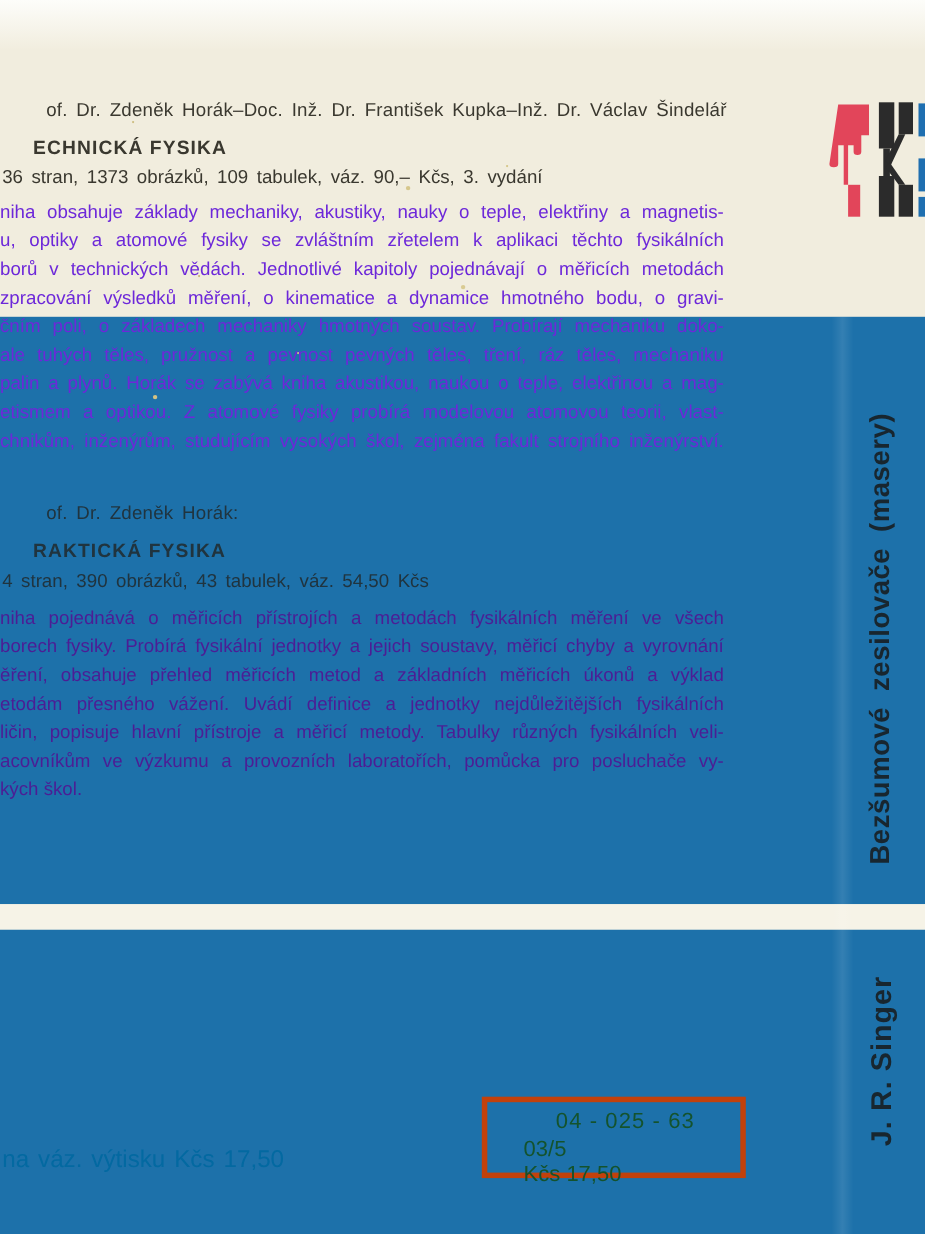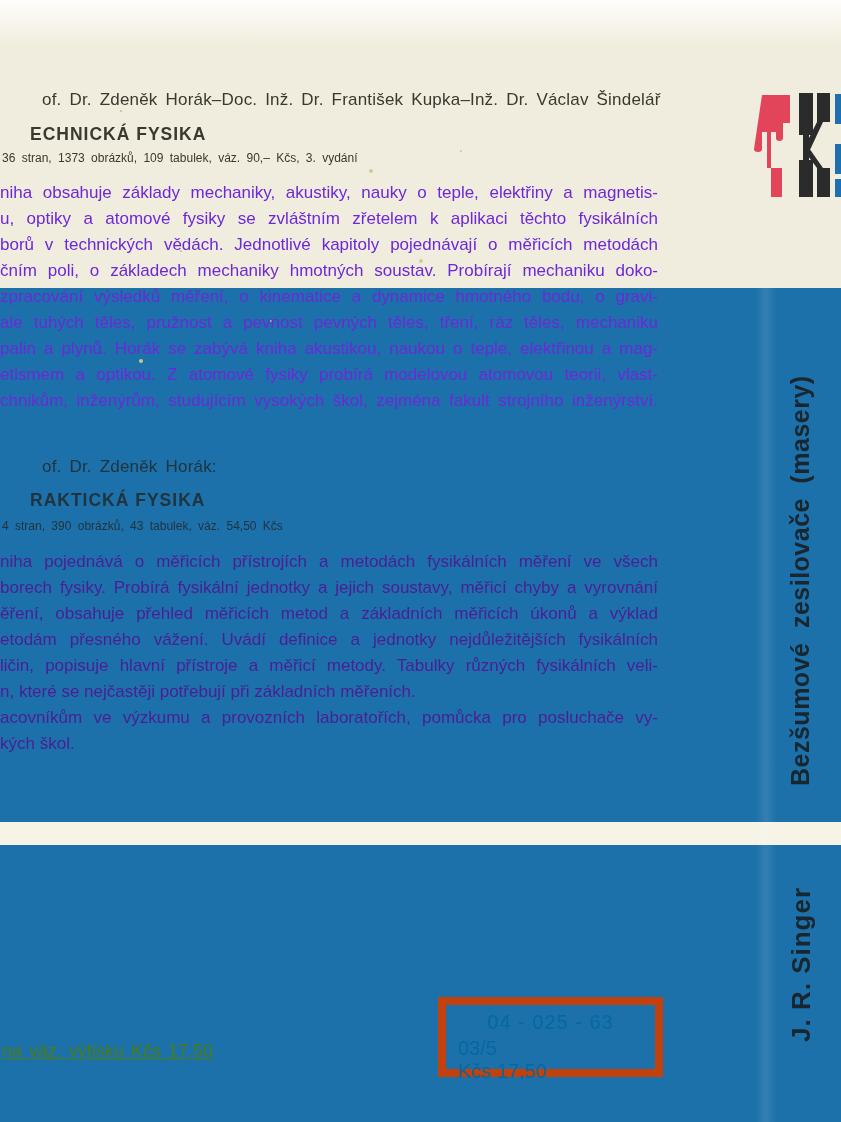--- a/index.html
+++ b/index.html
@@ -24,43 +24,43 @@
   }
   .specks{position:absolute;left:120px;top:110px;width:2px;height:2px;background:#cdbd7f;border-radius:50%;
     box-shadow:250px 60px 0 1px #d6c78c, 60px 140px 0 0 #cbb97a, 300px 150px 0 1px #d9cb92,
                150px 210px 0 0 #cfc083, 340px 40px 0 0 #d4c586, 20px 250px 0 1px #d2c284;}
   
   .txt{position:absolute;color:#3a382f;}
   .authors{left:2px;font-size:17px;letter-spacing:.2px;word-spacing:3px;margin-left:40px;}
   .authors1{top:90px;}
   .btitle{left:2px;font-size:17.5px;font-weight:bold;letter-spacing:1px;margin-left:28px;}
   .title1{top:124px;}
-  .details{left:2px;font-size:12px;word-spacing:3px;}
+  .details{left:2px;font-size:17px;word-spacing:3px;}
   .details1{top:151px;}
   .para{position:absolute;left:0;width:658px;font-size:17px;line-height:26px;}
   .para1{top:180px;color:#6d28d9;}
   .tline{text-align:justify;text-align-last:justify;-moz-text-align-last:justify;white-space:normal;}
   .tline.noj{text-align-last:left;-moz-text-align-last:left;}
   .blue-ink{color:#20343f;text-align:center;}
   .authors2{top:457px;}
   .title2{top:490px;}
   .details2{top:519px;}
   .para2{top:549px;color:#4c1d95;}
   
   .vtext{
     position:absolute;writing-mode:vertical-rl;transform:rotate(180deg);
     font-weight:bold;color:#18262f;white-space:nowrap;
   }
   .spine-title{left:786px;top:360px;height:426px;font-size:25px;letter-spacing:.5px;word-spacing:7px;}
   .spine-author{left:786px;top:886px;height:156px;font-size:26px;letter-spacing:1px;}
   
-  .price-note{position:absolute;left:2px;top:1041px;font-size:18px;color:#4d7c0f;word-spacing:2px;text-decoration:underline;}
+  .price-note{position:absolute;left:2px;top:1041px;font-size:22px;color:#0369a1;word-spacing:2px;}
   .code-box{
     position:absolute;left:438px;top:997px;width:209px;height:64px;
-    border:8px solid #c2410c;color:#0369a1;
+    border:5px solid #c2410c;color:#14532d;padding-left:21px;
   }
   .code-line1{margin-top:6px;text-align:center;font-size:20px;letter-spacing:1px;}
   .code-line2{display:flex;justify-content:space-between;padding:3px 14px 0 12px;font-size:20px;flex-direction:column;}
   
   .logo{position:absolute;left:751px;top:86px;width:90px;height:118px;}
 </style>
 </head>
 <body>
 
 <div class="page">
@@ -92,38 +92,37 @@
     </g>
   </svg>
 
   <div class="txt authors authors1">of. Dr. Zdeněk Horák–Doc. Inž. Dr. František Kupka–Inž. Dr. Václav Šindelář</div>
   <div class="txt btitle title1">ECHNICKÁ FYSIKA</div>
   <div class="txt details details1">36 stran, 1373 obrázků, 109 tabulek, váz. 90,– Kčs, 3. vydání</div>
   <div class="para para1">
       <div class="tline">niha obsahuje základy mechaniky, akustiky, nauky o teple, elektřiny a magnetis-</div>
       <div class="tline">u, optiky a atomové fysiky se zvláštním zřetelem k aplikaci těchto fysikálních</div>
       <div class="tline">borů v technických vědách. Jednotlivé kapitoly pojednávají o měřicích metodách</div>
+      <div class="tline">zpracování výsledků měření, o kinematice a dynamice hmotného bodu, o gravi-</div>
       <div class="tline">čním poli, o základech mechaniky hmotných soustav. Probírají mechaniku doko-</div>
-      <div class="tline">zpracování výsledků měření, o kinematice a dynamice hmotného bodu, o gravi-</div>
       <div class="tline">ale tuhých těles, pružnost a pevnost pevných těles, tření, ráz těles, mechaniku</div>
       <div class="tline">palin a plynů. Horák se zabývá kniha akustikou, naukou o teple, elektřinou a mag-</div>
       <div class="tline">etismem a optikou. Z atomové fysiky probírá modelovou atomovou teorii, vlast-</div>
       <div class="tline">chnikům, inženýrům, studujícím vysokých škol, zejména fakult strojního inženýrství.</div>
     </div>
 
   <div class="txt authors authors2 blue-ink">of. Dr. Zdeněk Horák:</div>
   <div class="txt btitle title2 blue-ink">RAKTICKÁ FYSIKA</div>
   <div class="txt details details2 blue-ink">4 stran, 390 obrázků, 43 tabulek, váz. 54,50 Kčs</div>
   <div class="para para2">
       <div class="tline">niha pojednává o měřicích přístrojích a metodách fysikálních měření ve všech</div>
       <div class="tline">borech fysiky. Probírá fysikální jednotky a jejich soustavy, měřicí chyby a vyrovnání</div>
       <div class="tline">ěření, obsahuje přehled měřicích metod a základních měřicích úkonů a výklad</div>
       <div class="tline">etodám přesného vážení. Uvádí definice a jednotky nejdůležitějších fysikálních</div>
       <div class="tline">ličin, popisuje hlavní přístroje a měřicí metody. Tabulky různých fysikálních veli-</div>
-      <div class="tline noj">n, které se nejčastěji potřebují při základních měřeních.</div>
       <div class="tline">acovníkům ve výzkumu a provozních laboratořích, pomůcka pro posluchače vy-</div>
       <div class="tline noj">kých škol.</div>
     </div>
 
   <div class="vtext spine-title">Bezšumové zesilovače (masery)</div>
   <div class="vtext spine-author">J. R. Singer</div>
 
   <div class="price-note">na váz. výtisku Kčs 17,50</div>
   <div class="code-box">
     <div class="code-line1">04 - 025 - 63</div>

